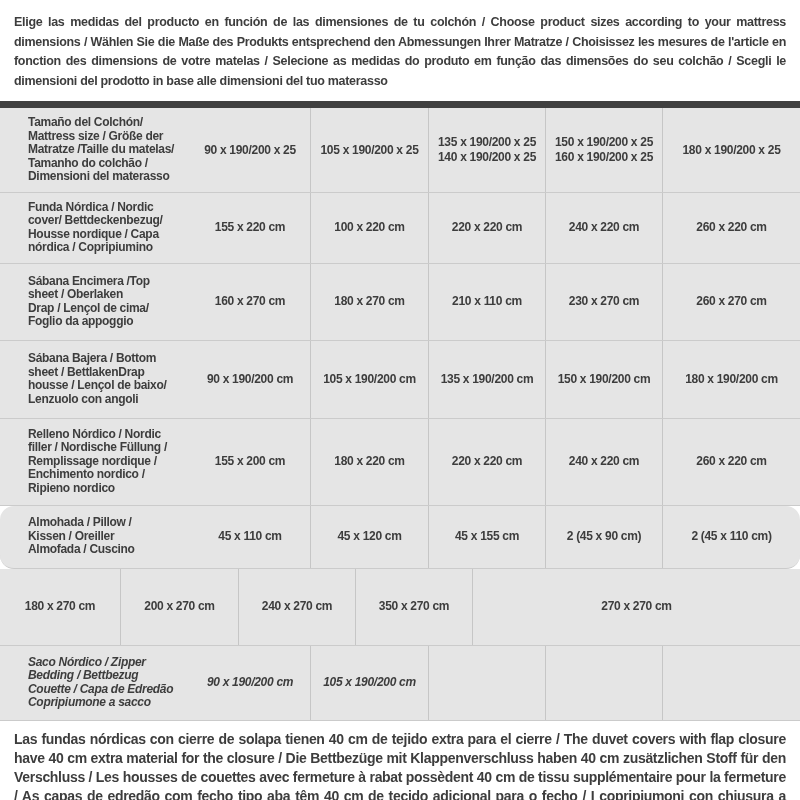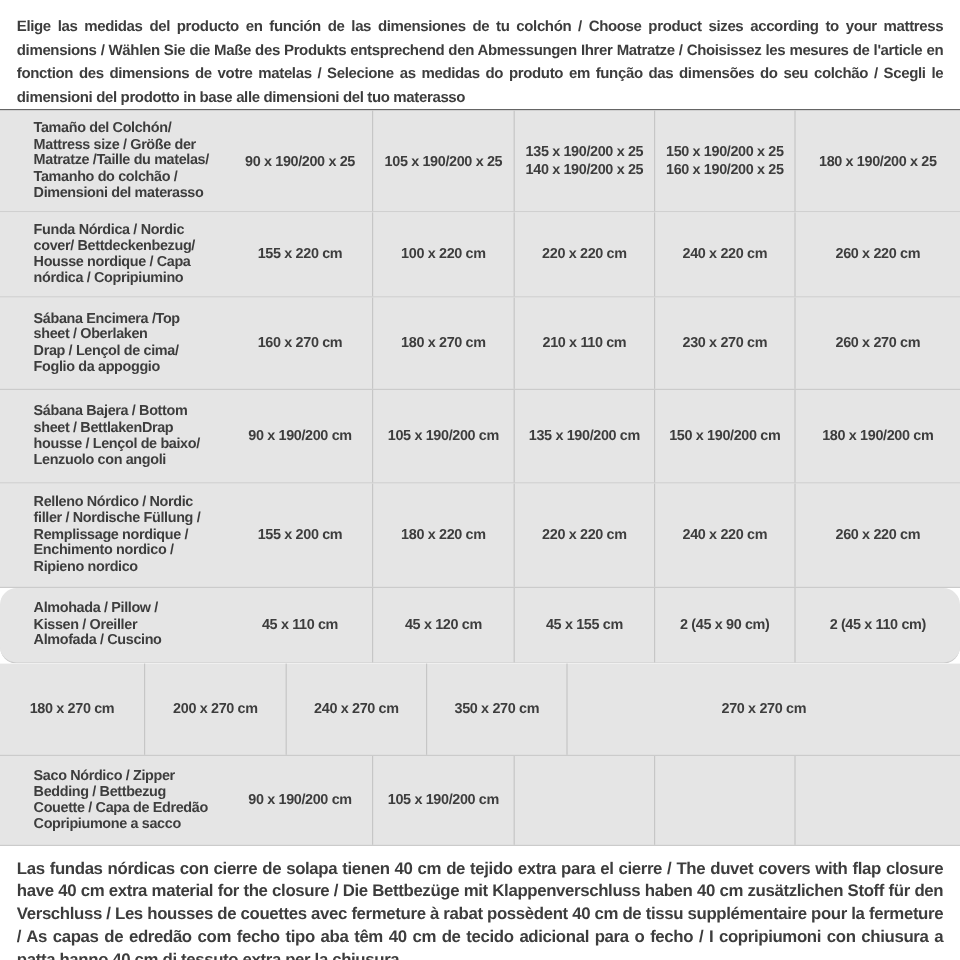--- a/index.html
+++ b/index.html
@@ -12,21 +12,22 @@
     overflow: hidden;
   }
   .intro {
     padding: 13px 14px 0 14px;
     font-size: 12.5px;
     line-height: 19.5px;
     text-align: justify;
     letter-spacing: -0.3px;
   }
   .size-table {
-    border-top: 1px solid #404040;
+    margin-top: 10px;
+    border-top: 7px solid #404040;
   }
   .row { display: flex; border-bottom: 1px solid #cbcbcb; background: #e5e5e5; }
   .row.shade { background: #e5e5e5; }
   .cell {
     display: flex;
     align-items: center;
     font-size: 12px;
     letter-spacing: -0.3px;
     white-space: pre-line;
   }
@@ -48,21 +49,21 @@
   .c3 { flex: 0 0 117px; }
   .c4 { flex: 0 0 117px; }
   .c5 { flex: 1 1 auto; }
   .r1 { min-height: 83px; }
   .r2 { min-height: 70px; }
   .r3 { min-height: 77px; }
   .r4 { min-height: 78px; }
   .r5 { min-height: 87px; }
   .r6 { min-height: 63px; border-radius: 14px; }
   .r7 { min-height: 77px; }
-  .r8 { min-height: 75px; }
+  .r8 { min-height: 75px; font-style: italic; }
   .footnote {
     padding: 9px 14px 0 14px;
     font-size: 14px;
     line-height: 19px;
     text-align: justify;
     letter-spacing: -0.3px;
   }
 </style>
 </head>
 <body>

